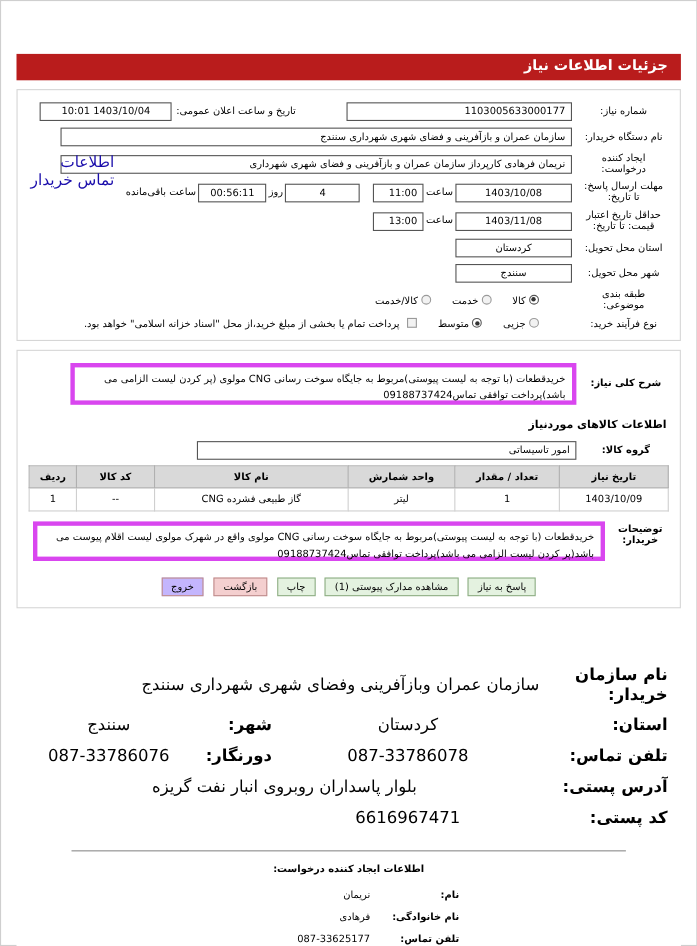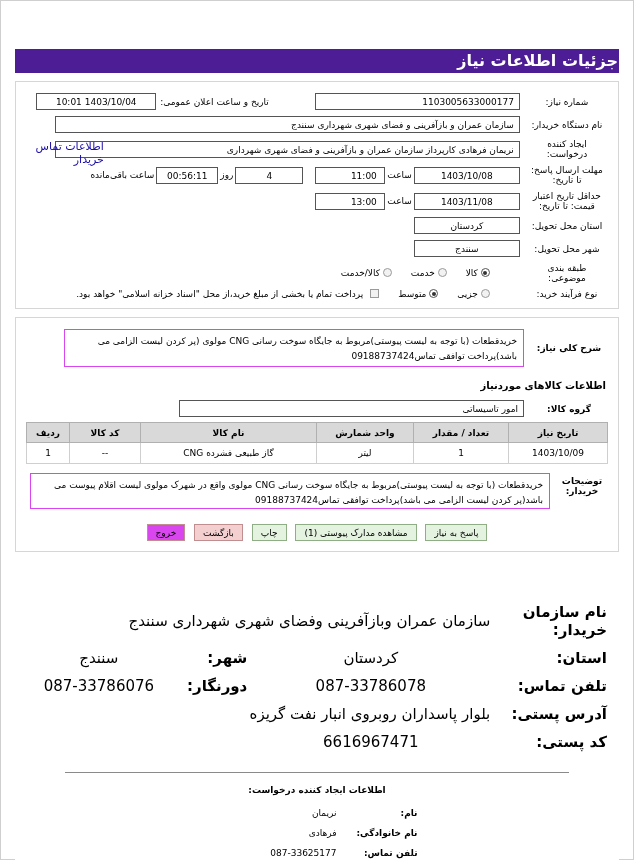--- a/index.html
+++ b/index.html
@@ -26,28 +26,28 @@
   }
   .wm-txt{
     position:absolute; font-size:150px; color:#9a9a9a;
     font-family:"DejaVu Sans",sans-serif;
     transform:rotate(-14deg);
     left:60px; top:20px; white-space:nowrap; letter-spacing:14px;
   }
   .content{position:relative; z-index:2;}
 
   .bar{
-    background:#4c1d95;
+    background:#b91c1c;
     color:#fff;
     height:24px;
     line-height:24px;
     margin:0 14px;
-    font-size:16px;
+    font-size:13px;
     font-weight:bold;
-    padding:0 1px;
+    padding:0 12px;
     box-sizing:border-box;
     text-align:right;
   }
   .bar.center{text-align:center;}
 
   .panel{
     margin:8px 14px 0 14px;
     border:1px solid #d6d6d6;
     background:#fff;
     box-sizing:border-box;
@@ -78,45 +78,45 @@
     display:block;
     overflow:hidden;
     white-space:nowrap;
   }
   .box.center{text-align:center;}
   .inline-lbl{font-size:9px;white-space:nowrap;padding:0 4px;}
 
   .w-need{width:205px;}
   .w-date{width:120px;}
   .w-dt{width:106px;}
-  .w-time{width:70px;padding-left:32px;}
+  .w-time{width:46px;padding-left:32px;}
   .w-days{width:68px;}
   .w-rem{width:62px;}
 
-  a.link{color:#1a0dab;text-decoration:none;font-size:11px;}
+  a.link{color:#1a0dab;text-decoration:none;font-size:14px;}
 
   .radio{
     display:inline-block;width:9px;height:9px;border-radius:50%;
     border:1px solid #9a9a9a;background:#f2f2f2;vertical-align:-1px;
     margin:0 2px 0 3px;box-sizing:border-box;position:relative;
   }
   .radio.on{border-color:#555;background:#fff;}
   .radio.on:after{
     content:"";position:absolute;left:1.5px;top:1.5px;
     width:4px;height:4px;border-radius:50%;background:#333;
   }
   .chk{
     display:inline-block;width:9px;height:9px;border:1px solid #9a9a9a;
     background:#f2f2f2;vertical-align:-1px;margin:0 2px 0 3px;box-sizing:border-box;
   }
   .opt{display:inline-block;margin-left:14px;font-size:9px;white-space:nowrap;}
   .note{font-size:9px;margin-right:4px;}
 
   .bigbox{
-    border:1px solid #d946ef;background:#fff;
+    border:4px solid #d946ef;background:#fff;
     font-size:9px;line-height:15px;padding:4px 6px;
     box-sizing:border-box;text-align:right;
   }
 
   .sec-title{font-weight:bold;font-size:10px;margin:10px 2px 6px 0;text-align:right;}
 
   table.grid{border-collapse:collapse;width:100%;margin-top:2px;}
   table.grid th{
     background:#d9d9d9;border:1px solid #b0b0b0;
     font-size:9px;font-weight:bold;height:19px;padding:0 4px;text-align:center;
@@ -128,21 +128,21 @@
 
   .btnrow{margin:12px 0 4px 0;text-align:center;}
   .btn{
     display:inline-block;border:1px solid #9a9a9a;
     font-size:9px;height:17px;line-height:16px;
     padding:0 8px;margin:0 3px;box-sizing:border-box;
     text-align:center;cursor:pointer;
   }
   .btn.green{background:#e4f2e0;border-color:#8fae86;}
   .btn.pink{background:#f4cfcf;border-color:#c08e8e;}
-  .btn.red{background:#d946ef;border-color:#c08e8e;}
+  .btn.red{background:#c4b5fd;border-color:#c08e8e;}
 
   table.contact{border-collapse:collapse;width:100%;margin-top:16px;}
   table.contact td{font-size:15px;padding:5px 2px;vertical-align:middle;}
   .c-lbl{font-weight:bold;text-align:right;width:88px;padding-left:8px !important;}
   .c-val{text-align:center;width:200px;}
   .c-lbl2{font-weight:bold;text-align:right;width:60px;}
   .c-val2{text-align:center;width:120px;}
 
   hr.sep{border:none;border-top:1px solid #8a8a8a;margin:16px 40px 0 40px;}
   .sec-sub{font-weight:bold;font-size:9px;text-align:center;margin-top:12px;}
@@ -366,21 +366,21 @@
           <td class="c-val2">سنندج</td>
         </tr>
         <tr>
           <td class="c-lbl">تلفن تماس:</td>
           <td class="c-val">087-33786078</td>
           <td class="c-lbl2">دورنگار:</td>
           <td class="c-val2">087-33786076</td>
         </tr>
         <tr>
           <td class="c-lbl">آدرس پستی:</td>
-          <td class="c-val" colspan="3" style="text-align:right">بلوار پاسداران روبروی انبار نفت گریزه</td>
+          <td class="c-val" colspan="3" style="text-align:center">بلوار پاسداران روبروی انبار نفت گریزه</td>
         </tr>
         <tr>
           <td class="c-lbl">کد پستی:</td>
           <td class="c-val">6616967471</td>
           <td colspan="2"></td>
         </tr>
       </tbody>
         </table>
 
       <hr class="sep">

